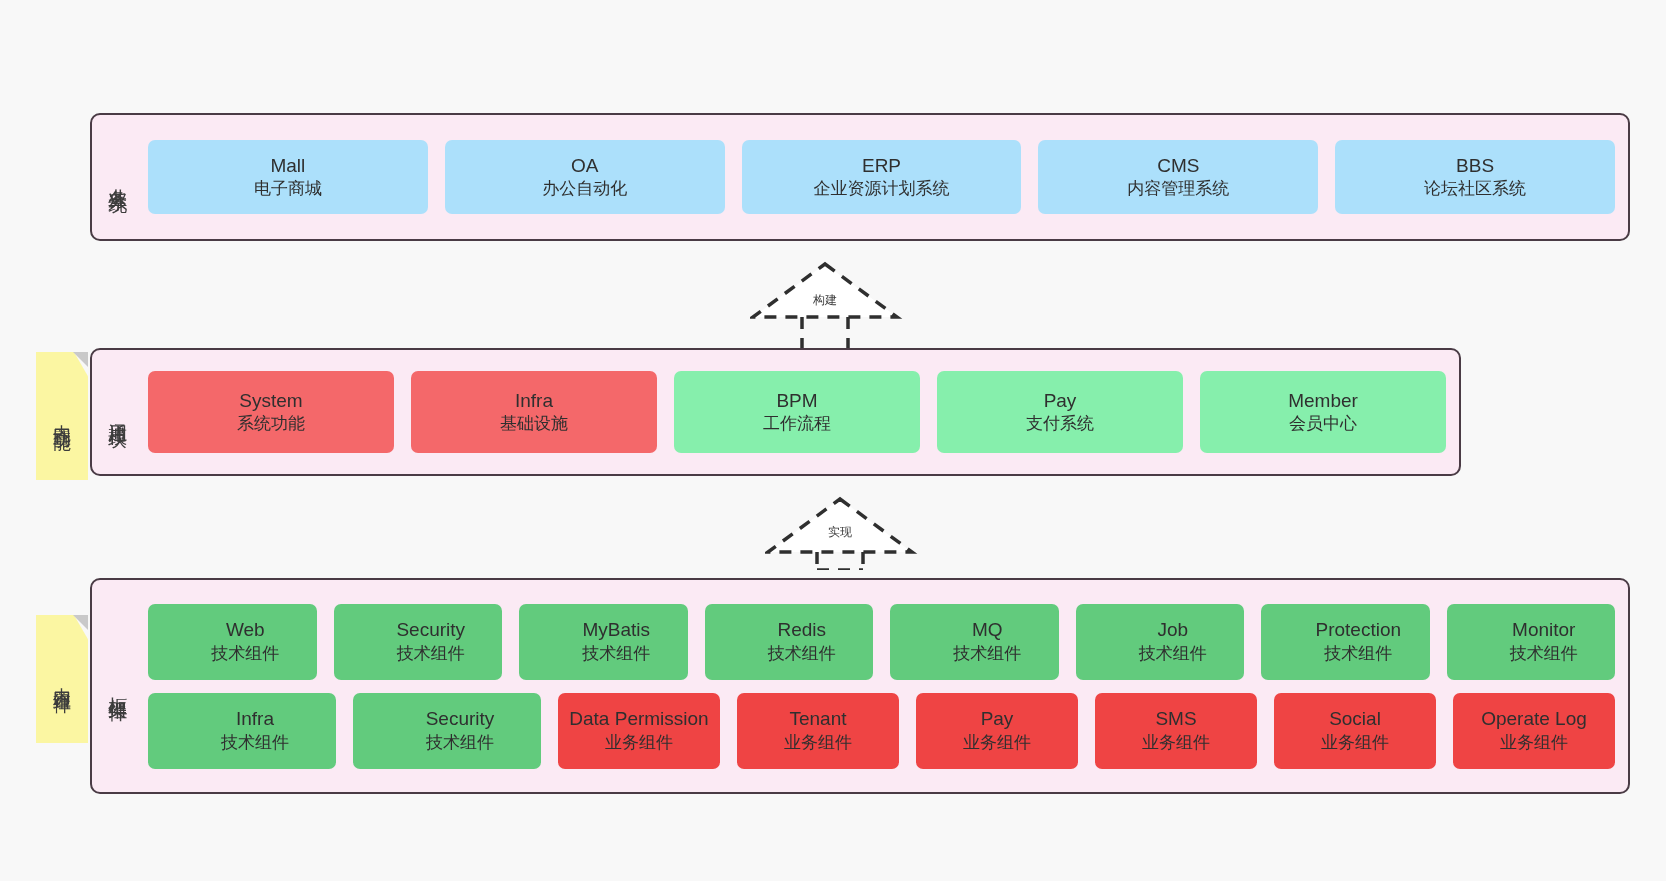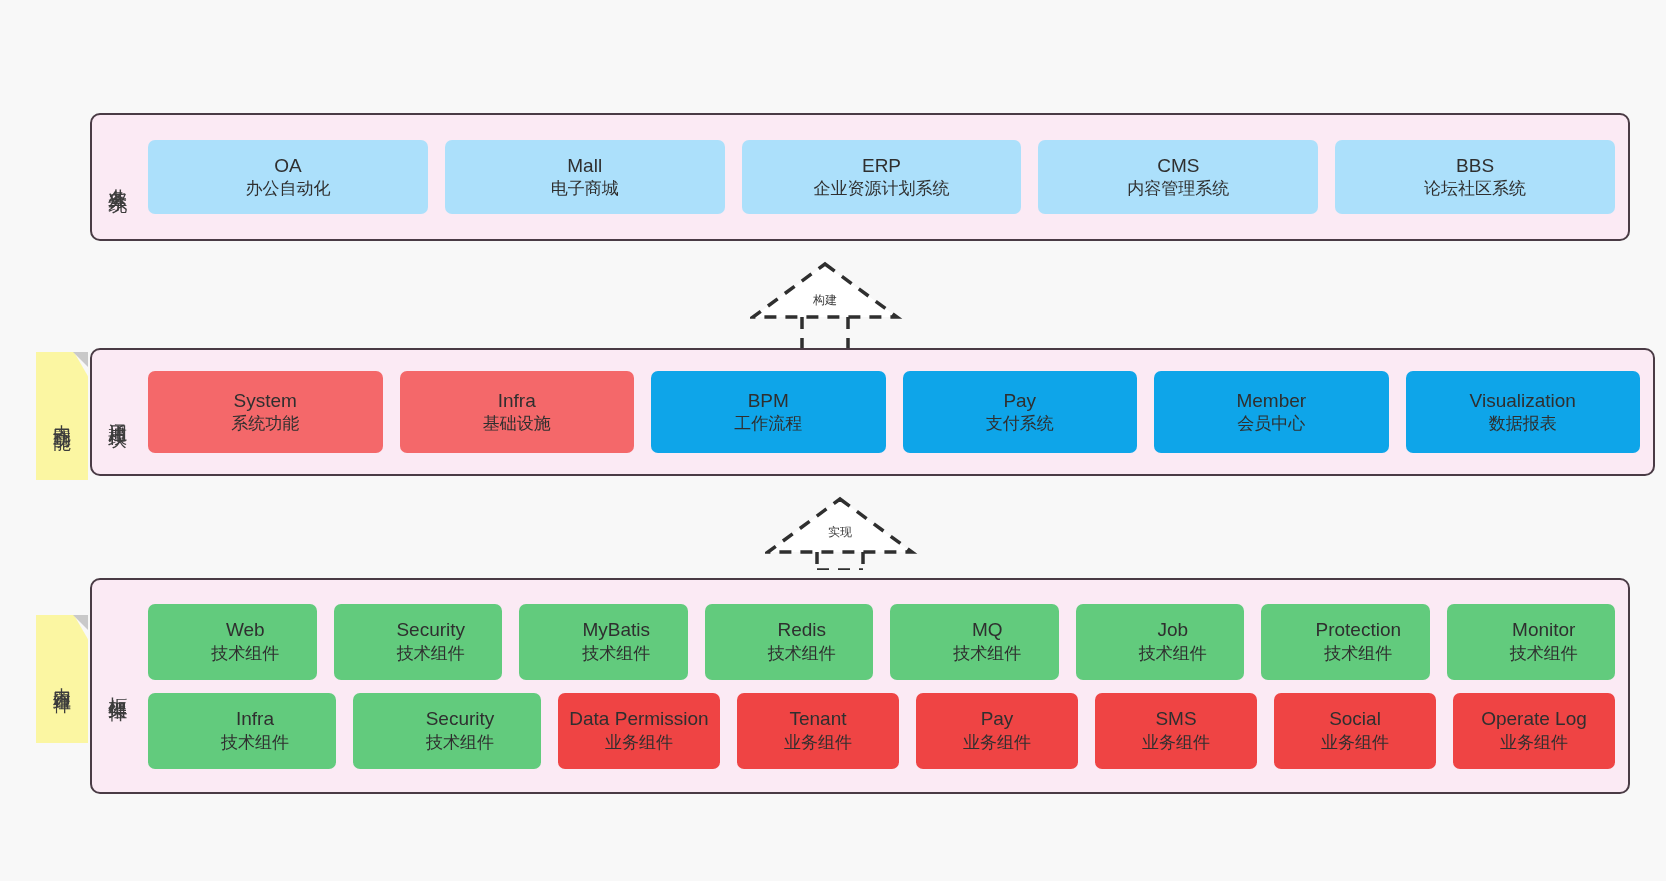--- a/index.html
+++ b/index.html
@@ -70,21 +70,21 @@
     text-align: center;
     line-height: 1.28;
     box-sizing: border-box;
     padding: 4px 6px;
   }
   .card .t1 { font-size: 19px; color: #2f2f2f; }
   .card .t2 { font-size: 17px; color: #2f2f2f; }
 
   .c-blue      { background: #ace0fb; }
   .c-red       { background: #f4686a; }
-  .c-pink      { background: #0ea5e9; }
+  .c-pink      { background: #86efac; }
   .c-green     { background: #62cb7d; padding-left: 32px; }
   .c-lightgrn  { background: #ef4444; }
 
   .h-biz  { height: 74px; }
   .h-mod  { height: 82px; }
   .h-fw   { height: 76px; }
 
   
   .note {
     position: absolute;
@@ -129,26 +129,26 @@
 </head>
 <body>
 
 <div id="stage">
 
   <div class="layer" style="left:90px; top:113px; width:1540px; height:128px;">
     <div class="layer-title">业务系统</div>
     <div class="layer-body">
       <div class="row">
         <div class="card c-blue h-biz">
+          <span class="t1">Mall</span>
+          <span class="t2">电子商城</span>
+        </div>
+        <div class="card c-blue h-biz">
           <span class="t1">OA</span>
           <span class="t2">办公自动化</span>
-        </div>
-        <div class="card c-blue h-biz">
-          <span class="t1">Mall</span>
-          <span class="t2">电子商城</span>
         </div>
         <div class="card c-blue h-biz">
           <span class="t1">ERP</span>
           <span class="t2">企业资源计划系统</span>
         </div>
         <div class="card c-blue h-biz">
           <span class="t1">CMS</span>
           <span class="t2">内容管理系统</span>
         </div>
         <div class="card c-blue h-biz">
@@ -165,21 +165,21 @@
   </svg>
   <div class="arrow-label" style="left:813px; top:292px;">构建</div>
 
   <div class="note-wrap" style="left:36px; top:352px; width:52px; height:128px;">
     <div class="note" style="left:0; top:0; width:52px; height:128px;">
       <span>内置功能</span>
     </div>
     <div class="note-fold"></div>
   </div>
 
-  <div class="layer" style="left:90px; top:348px; width:1565px; height:128px;">
+  <div class="layer" style="left:90px; top:348px; width:1371px; height:128px;">
     <div class="layer-title">通用模块</div>
     <div class="layer-body">
       <div class="row">
         <div class="card c-red h-mod">
           <span class="t1">System</span>
           <span class="t2">系统功能</span>
         </div>
         <div class="card c-red h-mod">
           <span class="t1">Infra</span>
           <span class="t2">基础设施</span>
@@ -188,24 +188,20 @@
           <span class="t1">BPM</span>
           <span class="t2">工作流程</span>
         </div>
         <div class="card c-pink h-mod">
           <span class="t1">Pay</span>
           <span class="t2">支付系统</span>
         </div>
         <div class="card c-pink h-mod">
           <span class="t1">Member</span>
           <span class="t2">会员中心</span>
-        </div>
-        <div class="card c-pink h-mod">
-          <span class="t1">Visualization</span>
-          <span class="t2">数据报表</span>
         </div>
       </div>
     </div>
   </div>
 
   <svg class="arrow" style="left:765px; top:490px; width:165px; height:80px;" viewBox="0 0 165 80">
     <polygon points="75,9 147,62 3,62" fill="#ffffff" stroke="#2f2f2f" stroke-width="3.5" stroke-dasharray="12,9" stroke-linejoin="miter"></polygon>
     <path d="M52,62 L52,80 M98,62 L98,80 M52,80 L98,80" fill="none" stroke="#2f2f2f" stroke-width="3.5" stroke-dasharray="12,9"></path>
   </svg>
   <div class="arrow-label" style="left:828px; top:524px;">实现</div>

